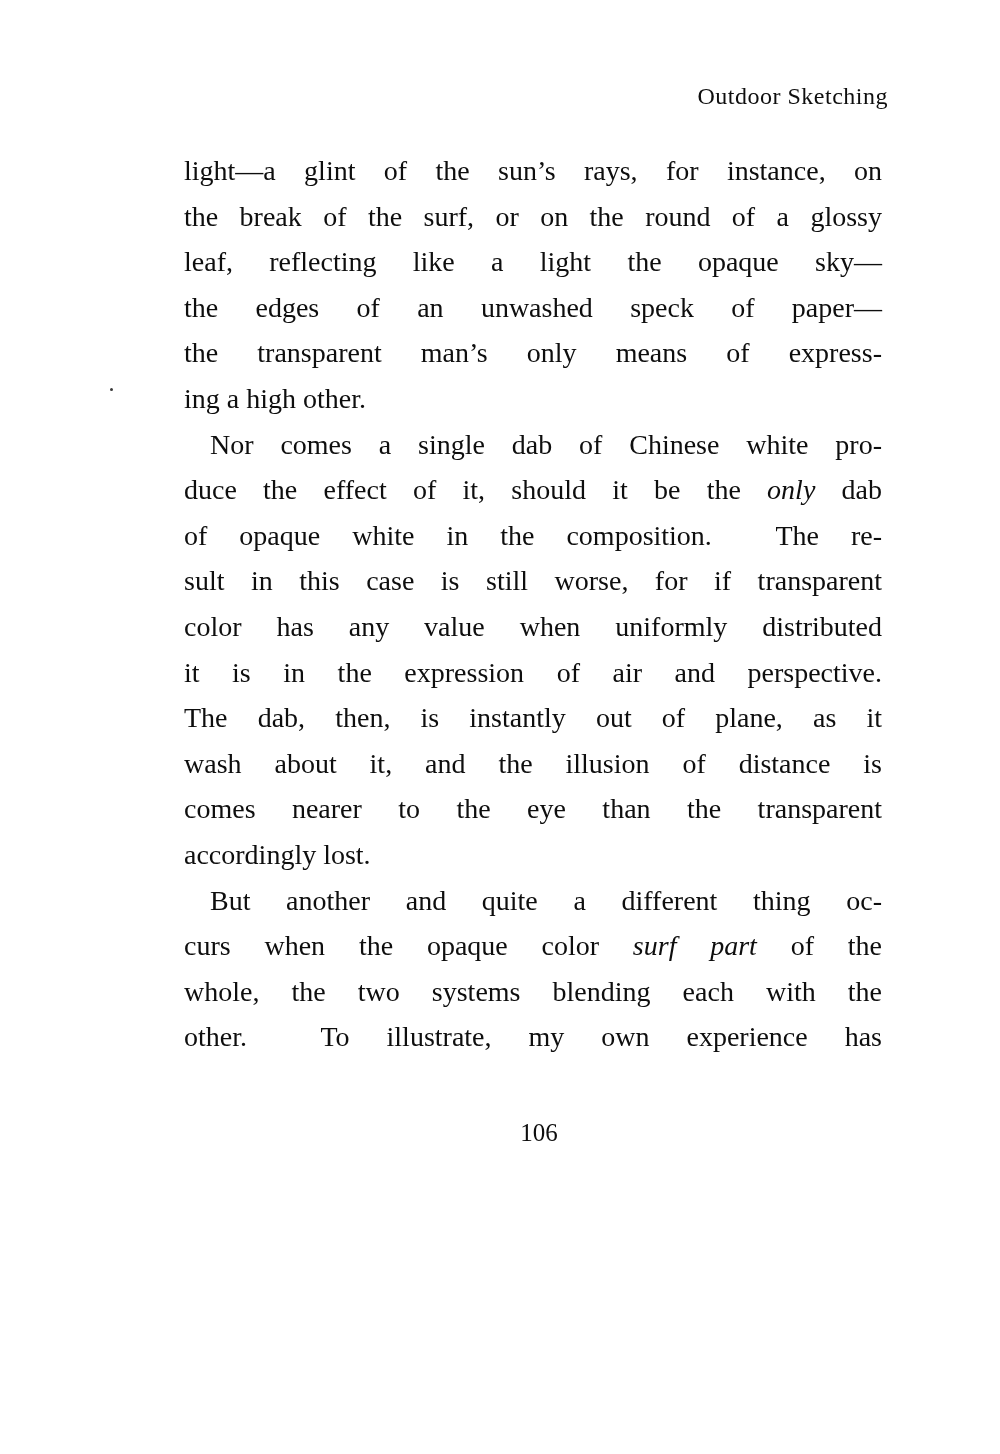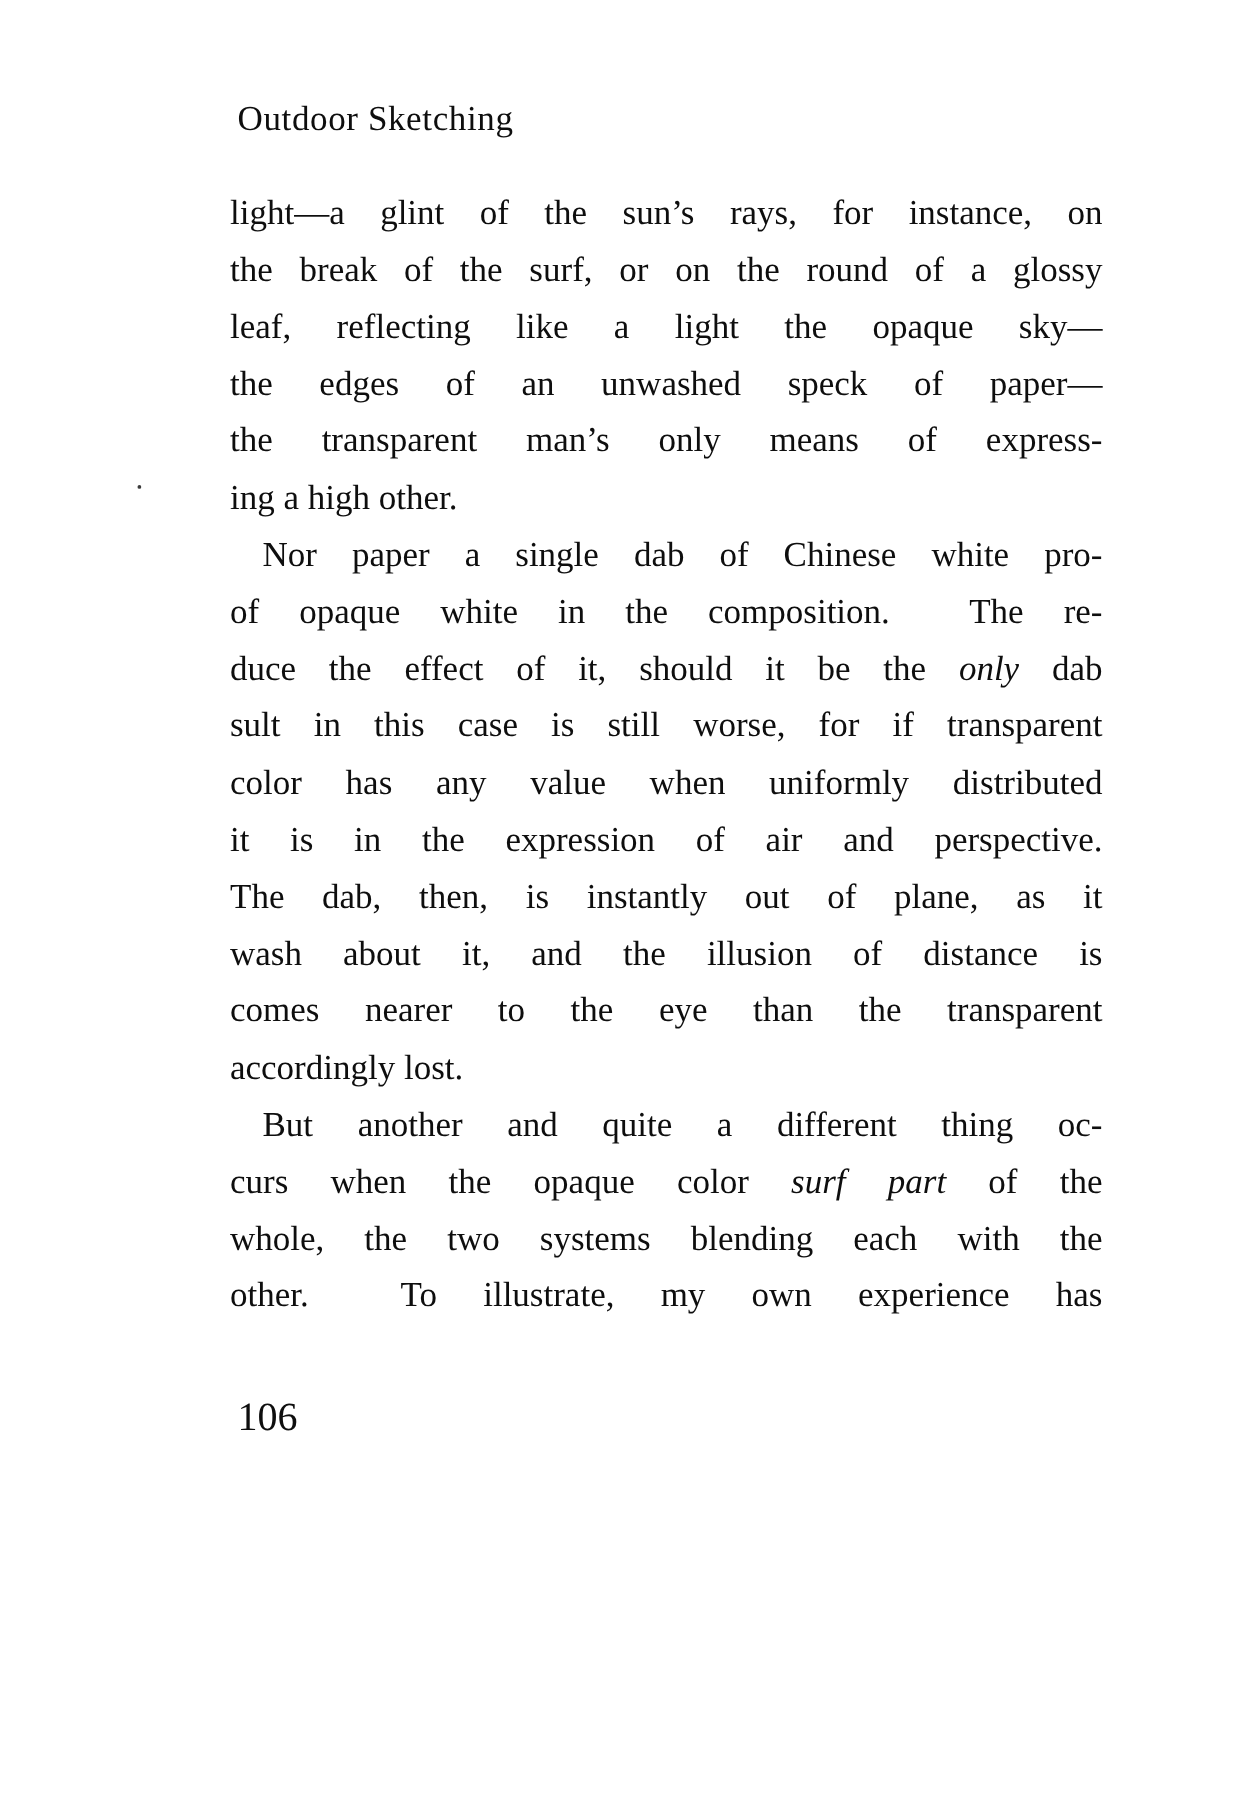--- a/index.html
+++ b/index.html
@@ -14,22 +14,22 @@
   .page {
     position: absolute;
     inset: 0;
     overflow: hidden;
   }
   .running-head {
     position: absolute;
     left: 190px;
     top: 78px;
     width: 698px;
-    text-align: left;
-    font-size: 28px;
+    text-align: right;
+    font-size: 24px;
     line-height: 36px;
     letter-spacing: 0.5px;
     white-space: pre;
   }
   .body-text {
     position: absolute;
     left: 184px;
     top: 148px;
     width: 698px;
     font-size: 28px;
@@ -46,21 +46,22 @@
     text-indent: 26px;
   }
   .line em {
     font-style: italic;
   }
   .folio {
     position: absolute;
     left: 190px;
     top: 1117px;
     width: 698px;
-    font-size: 32px;
+    text-align: center;
+    font-size: 25px;
     line-height: 32px;
   }
   .speck {
     position: absolute;
     left: 110px;
     top: 388px;
     width: 3px;
     height: 3px;
     border-radius: 50%;
     background: #3a3a3a;
@@ -72,23 +73,23 @@
 <div class="page" style="color: rgb(14, 14, 14);">
   <div class="running-head">Outdoor Sketching</div>
 
   <div class="body-text">
       <div class="line j"><span>light—a glint of the sun’s rays, for instance, on</span></div>
       <div class="line j"><span>the break of the surf, or on the round of a glossy</span></div>
       <div class="line j"><span>leaf, reflecting like a light the opaque sky—</span></div>
       <div class="line j"><span>the edges of an unwashed speck of paper—</span></div>
       <div class="line j"><span>the transparent man’s only means of express-</span></div>
       <div class="line"><span>ing a high other.</span></div>
-      <div class="line j ind"><span>Nor paper a single dab of Chinese white pro-</span></div>
+      <div class="line j ind"><span>Nor comes a single dab of Chinese white pro-</span></div>
+      <div class="line j"><span>duce the effect of it, should it be the </span><em>only</em><span> dab</span></div>
       <div class="line j"><span>of opaque white in the composition.&nbsp; The re-</span></div>
-      <div class="line j"><span>duce the effect of it, should it be the </span><em>only</em><span> dab</span></div>
       <div class="line j"><span>sult in this case is still worse, for if transparent</span></div>
       <div class="line j"><span>color has any value when uniformly distributed</span></div>
       <div class="line j"><span>it is in the expression of air and perspective.</span></div>
       <div class="line j"><span>The dab, then, is instantly out of plane, as it</span></div>
       <div class="line j"><span>wash about it, and the illusion of distance is</span></div>
       <div class="line j"><span>comes nearer to the eye than the transparent</span></div>
       <div class="line"><span>accordingly lost.</span></div>
       <div class="line j ind"><span>But another and quite a different thing oc-</span></div>
       <div class="line j"><span>curs when the opaque color </span><em>surf part</em><span> of the</span></div>
       <div class="line j"><span>whole, the two systems blending each with the</span></div>

